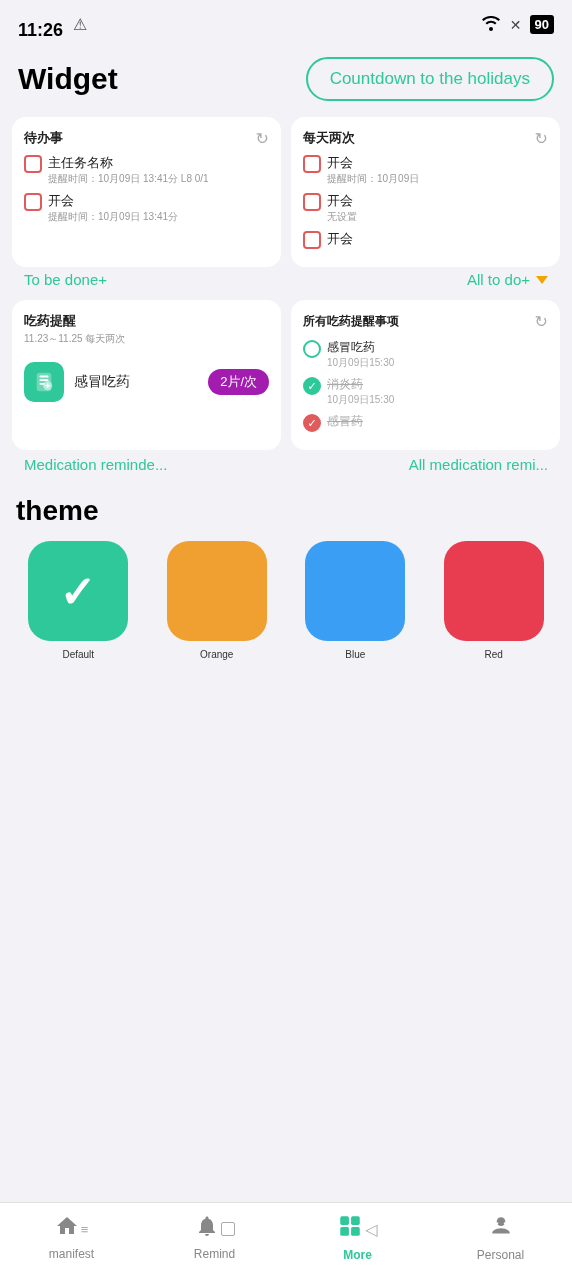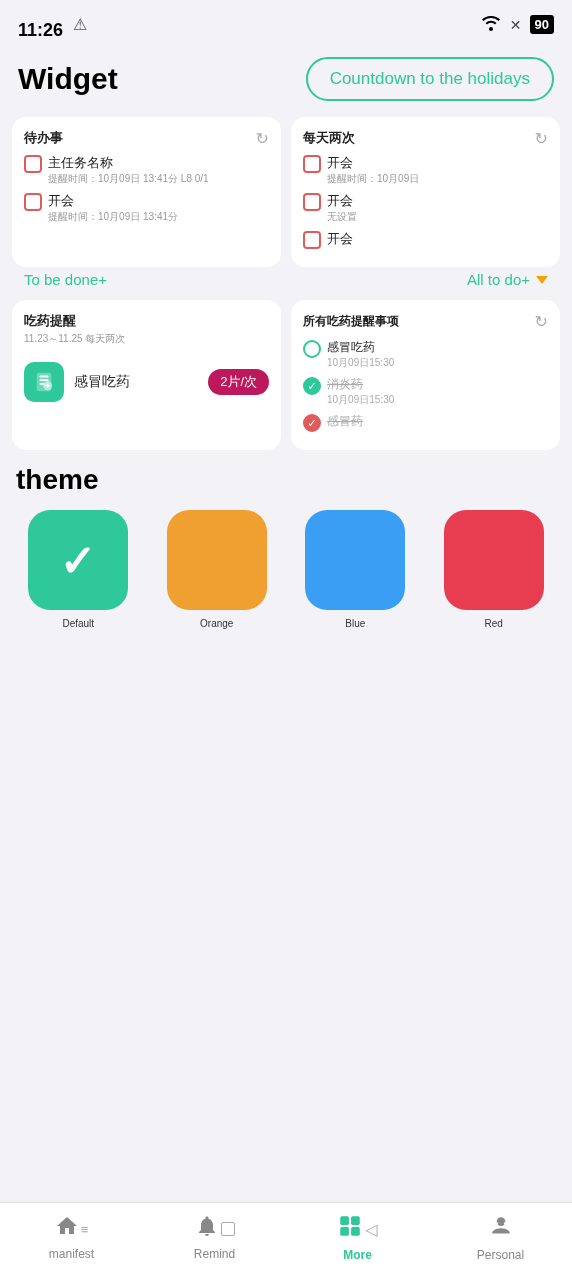--- a/index.html
+++ b/index.html
@@ -180,21 +180,21 @@
     .med-icon-box {
       background: #2ec89a;
       border-radius: 10px;
       width: 40px; height: 40px;
       display: flex; align-items: center; justify-content: center;
       color: #fff; font-size: 20px;
       flex-shrink: 0;
     }
     .med-name { font-size: 14px; font-weight: 500; color: #222; flex: 1; }
     .med-dose {
-      background: #be185d;
+      background: #a21caf;
       color: #fff;
       border-radius: 14px;
       padding: 4px 12px;
       font-size: 13px;
       font-weight: 500;
     }
 
     
     .all-med-card {
       background: #fff;
@@ -443,20 +443,28 @@
 
       <div class="med-list-item">
         <div class="med-circle checked-red">✓</div>
         <div class="med-item-content">
           <div class="med-item-name strikethrough">感冒药</div>
         </div>
       </div>
     </div>
   </div>
 
+  <div class="card-links-row" style="margin-top:6px;">
+    <div class="card-link-cell">
+      <a class="card-link" href="#">Medication reminde...</a>
+    </div>
+    <div class="card-link-cell right">
+      <a class="card-link card-link-right" href="#">All medication remi...</a>
+    </div>
+  </div>
 
   <div class="theme-section">
     <div class="theme-title">theme</div>
     <div class="theme-grid">
 
       <div class="theme-item">
         <div class="theme-swatch" style="background:#2ec89a;">
           <span class="checkmark">✓</span>
         </div>
         <span class="theme-label">Default</span>

